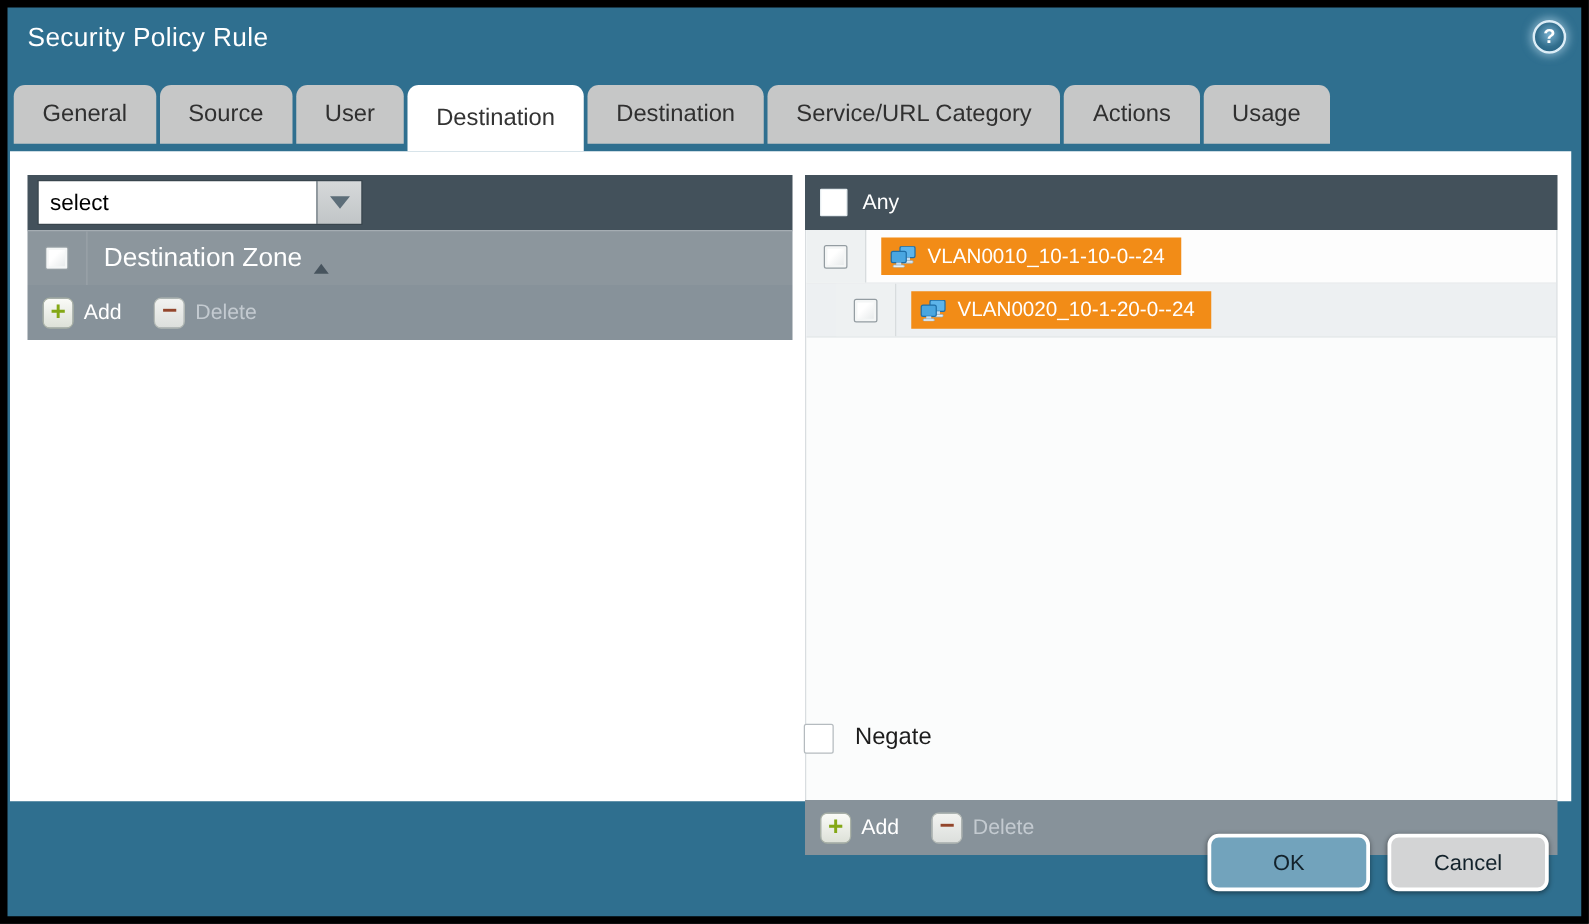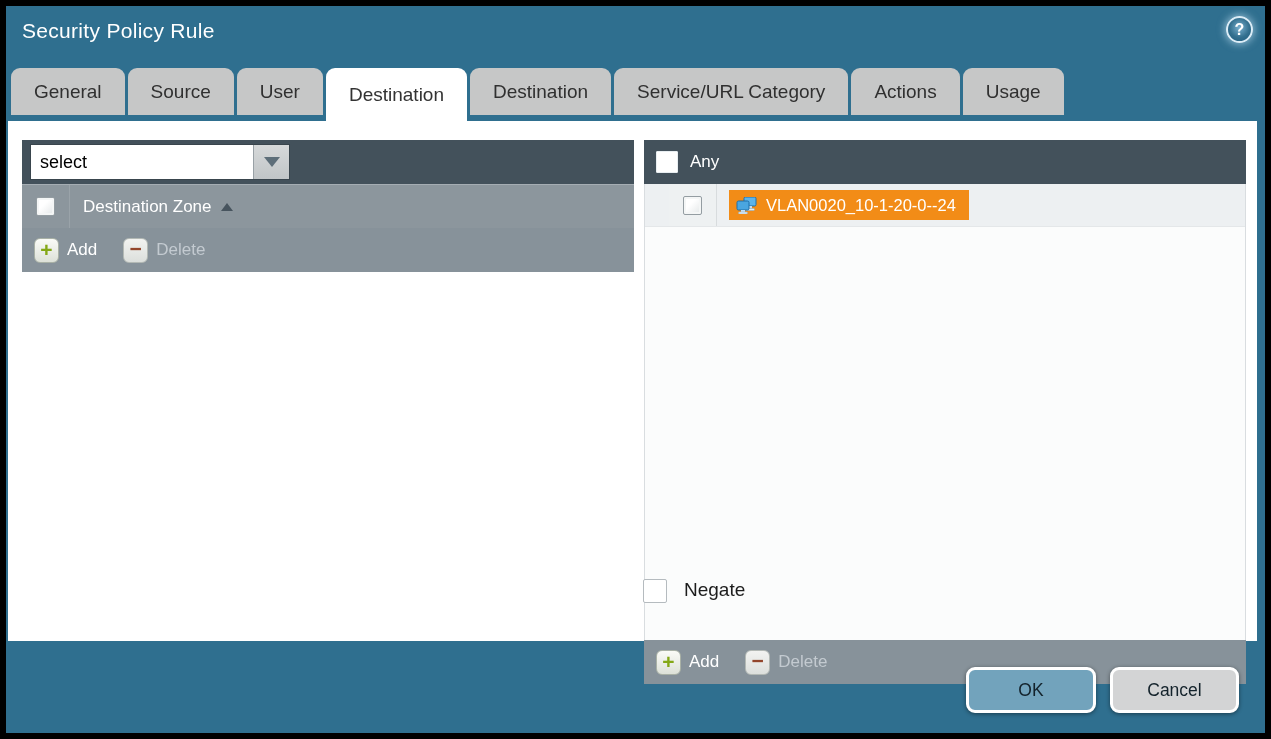--- a/index.html
+++ b/index.html
@@ -40,21 +40,21 @@
   .tri-down { width:0; height:0; border-left:8px solid transparent; border-right:8px solid transparent; border-top:10px solid #5d6e79; }
   .tri-up { width:0; height:0; border-left:6px solid transparent; border-right:6px solid transparent; border-bottom:8px solid #47545e; margin-left:9px; }
 
   
   .cb { width:19px; height:19px; border:1px solid #949da2; border-radius:2px;
     background:linear-gradient(135deg,#ffffff 40%,#e2e6e7); box-shadow:inset 0 0 0 2px #f4f6f6; cursor:pointer; }
   .cb-any { width:22px; height:22px; background:#fff; border:1px solid #e8eef1; border-radius:1px; margin-left:12px; cursor:pointer; }
   .cb-negate { width:24px; height:24px; background:#fff; border:1px solid #b5bbbf; border-radius:2px; cursor:pointer; }
 
   .hdr-cb-cell { width:48px; display:flex; justify-content:center; align-items:center; align-self:stretch; border-right:1px solid #9aa3a9; }
-  .hdr-label { color:#fff; font-size:17px; margin-left:13px; display:flex; align-items:center; }
+  .hdr-label { color:#fff; font-size:21px; margin-left:13px; display:flex; align-items:flex-end; }
   .topbar-label { color:#fff; font-size:17px; margin-left:12px; }
 
   
   .row { height:43px; display:flex; align-items:center; border-bottom:1px solid #e4e7e9; background:#fdfdfd; }
   .row.alt { background:#edf0f2;padding-left:24px; }
   .row-cb-cell { width:48px; align-self:stretch; display:flex; align-items:center; justify-content:center;
     background:#eef1f2; border-right:1px solid #d8dcde; }
   .chip { display:inline-flex; align-items:center; gap:8px; background:#f28c17; color:#fff; font-size:16.5px;
     height:30px; padding:0 13px 0 7px; margin-left:12px; cursor:pointer; }
 
@@ -147,20 +147,36 @@
           </span>
         </div>
       </div>
 
       <div class="panel panel-addr">
         <div class="panel-topbar">
           <span class="cb-any"></span>
           <span class="topbar-label">Any</span>
         </div>
         <div class="list">
+          <div class="row">
+            <div class="row-cb-cell">
+              <span class="cb"></span>
+            </div>
+            <span class="chip">
+              <svg class="addr-icon" viewBox="0 0 22 17">
+                <rect x="8" y="0" width="12" height="9" rx="1.5" fill="#5db4ea" stroke="#1f6fa8" stroke-width="1"></rect>
+                <rect x="12" y="9" width="4" height="2.5" fill="#c9dff0"></rect>
+                <rect x="9.5" y="11.5" width="9" height="2" rx="1" fill="#e4eef6" stroke="#8fb3cc" stroke-width="0.6"></rect>
+                <rect x="1" y="4" width="12" height="9" rx="1.5" fill="#4aa6e0" stroke="#1f6fa8" stroke-width="1"></rect>
+                <rect x="5" y="13" width="4" height="2.5" fill="#c9dff0"></rect>
+                <rect x="2.5" y="15" width="9" height="2" rx="1" fill="#e4eef6" stroke="#8fb3cc" stroke-width="0.6"></rect>
+              </svg>
+              <span>VLAN0010_10-1-10-0--24</span>
+            </span>
+          </div>
           <div class="row alt">
             <div class="row-cb-cell">
               <span class="cb"></span>
             </div>
             <span class="chip">
               <svg class="addr-icon" viewBox="0 0 22 17">
                 <rect x="8" y="0" width="12" height="9" rx="1.5" fill="#5db4ea" stroke="#1f6fa8" stroke-width="1"></rect>
                 <rect x="12" y="9" width="4" height="2.5" fill="#c9dff0"></rect>
                 <rect x="9.5" y="11.5" width="9" height="2" rx="1" fill="#e4eef6" stroke="#8fb3cc" stroke-width="0.6"></rect>
                 <rect x="1" y="4" width="12" height="9" rx="1.5" fill="#4aa6e0" stroke="#1f6fa8" stroke-width="1"></rect>

